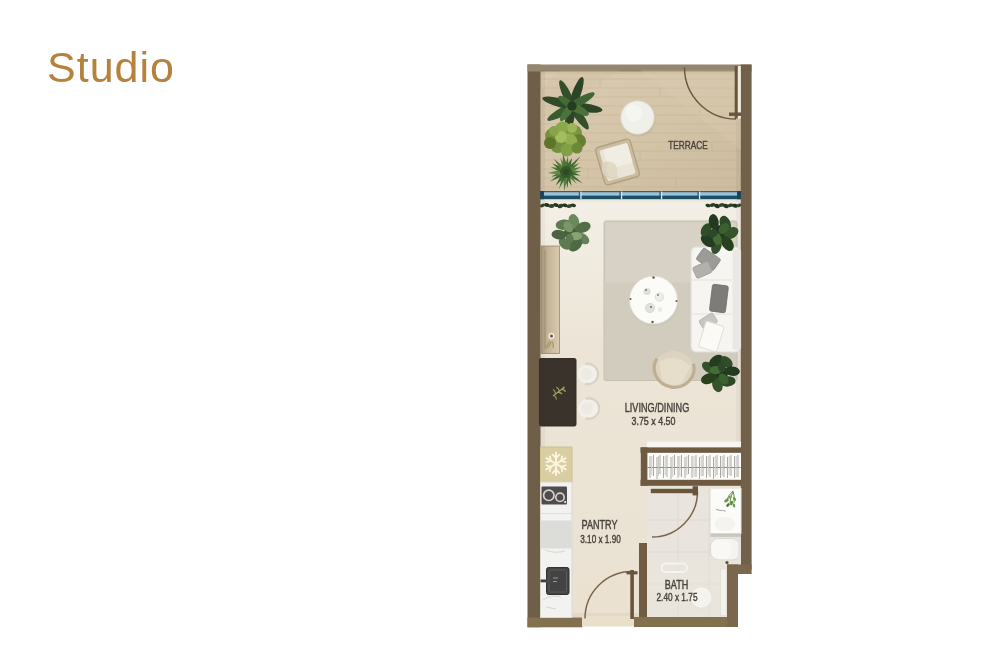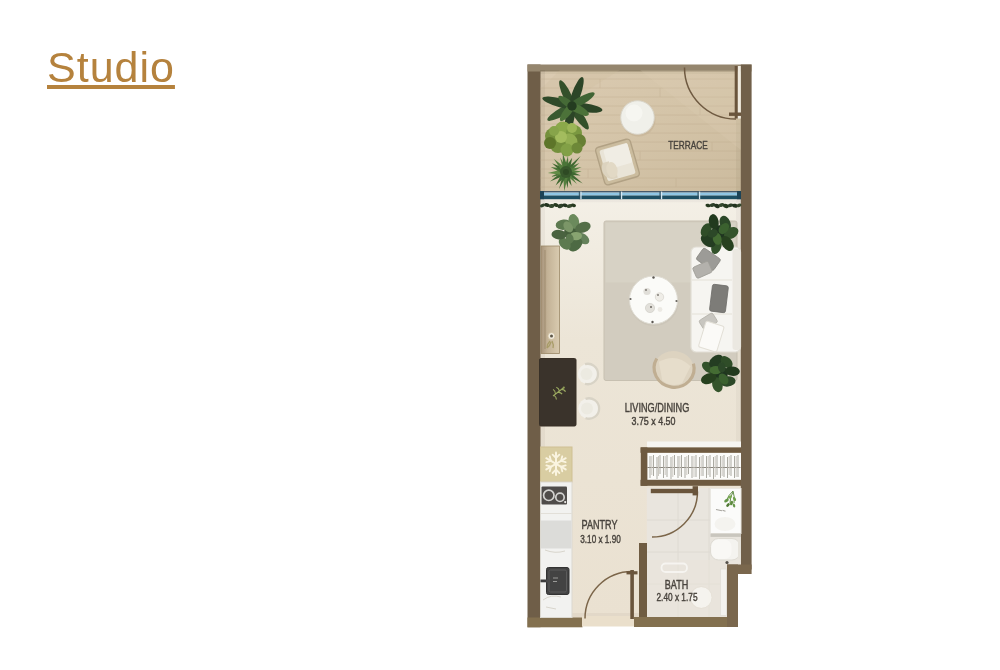--- a/index.html
+++ b/index.html
@@ -1,18 +1,18 @@
 <!DOCTYPE html>
 <html><head>
 <meta charset="utf-8">
 <style>
   html,body{margin:0;padding:0;background:#ffffff;}
   body{width:1000px;height:670px;overflow:hidden;font-family:"Liberation Sans",sans-serif;}
   .wrap{position:relative;width:1000px;height:670px;}
-  .title{position:absolute;left:47px;top:46px;font-size:43px;line-height:1;color:#b5823d;letter-spacing:1px;text-decoration:underline;}
+  .title{position:absolute;left:47px;top:46px;font-size:43px;line-height:1;color:#b5823d;letter-spacing:1px;}
   svg{position:absolute;left:0;top:0;}
   text{font-family:"Liberation Sans",sans-serif;fill:#48433d;font-weight:normal;stroke:#48433d;stroke-width:0.42;paint-order:stroke;}
 </style>
 </head>
 <body>
 <div class="wrap">
 
 <div class="title">Studio</div>
 <svg width="1000" height="670" viewBox="0 0 1000 670">
 <defs>

